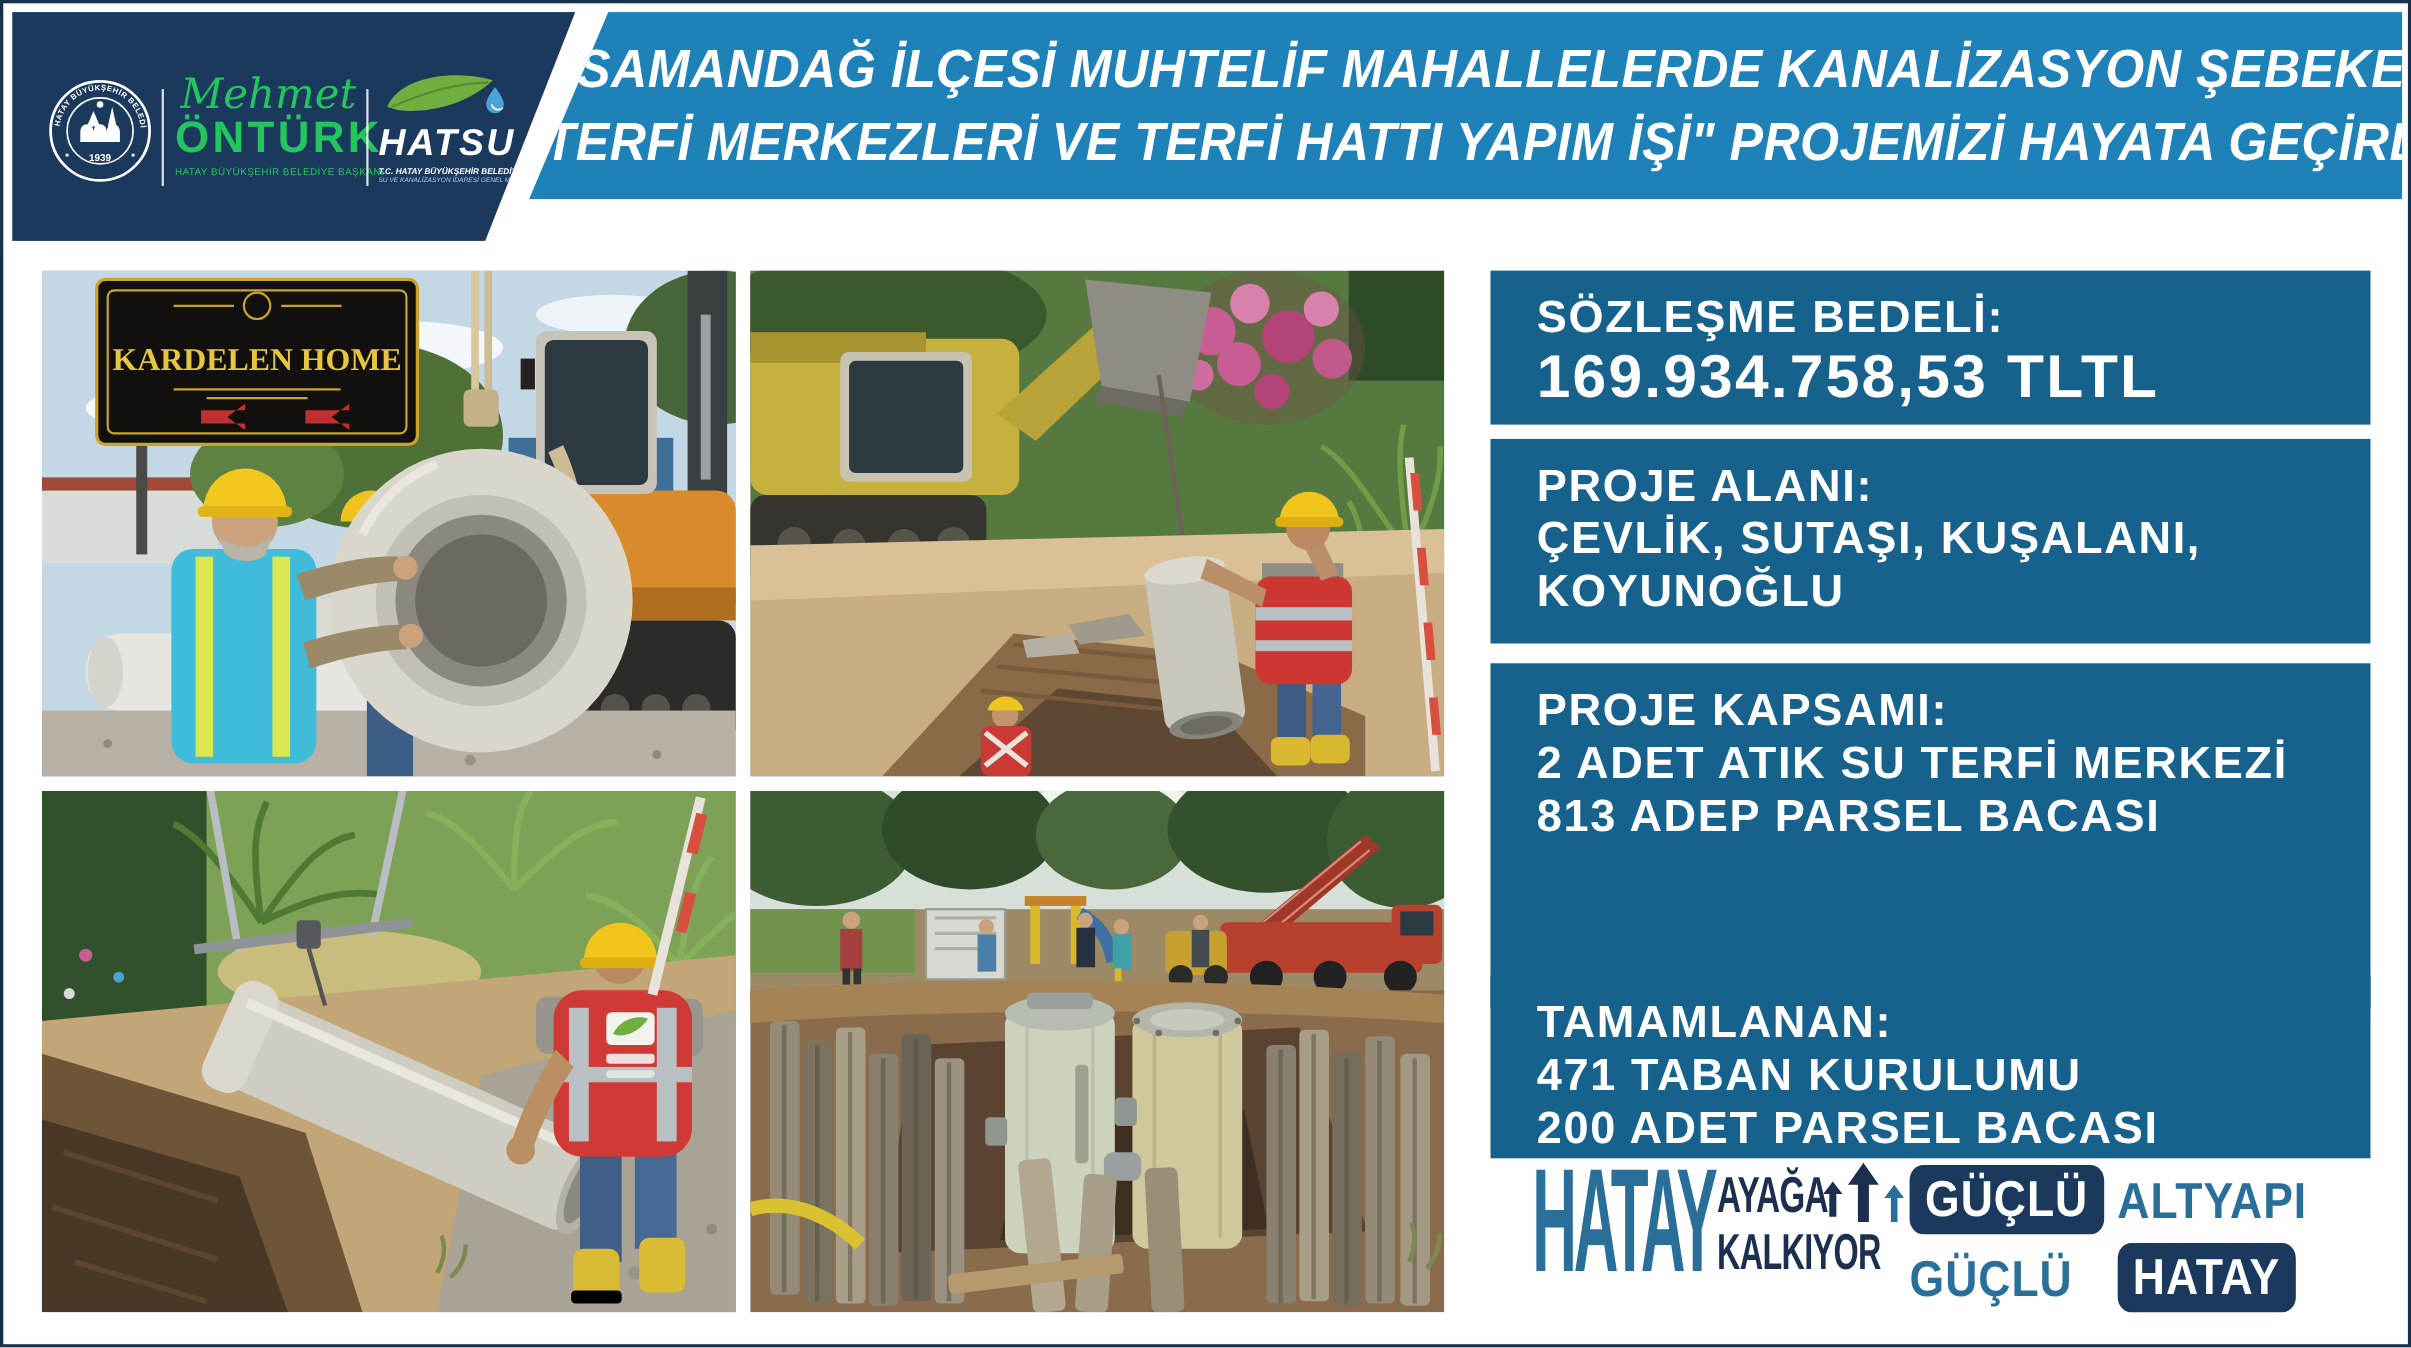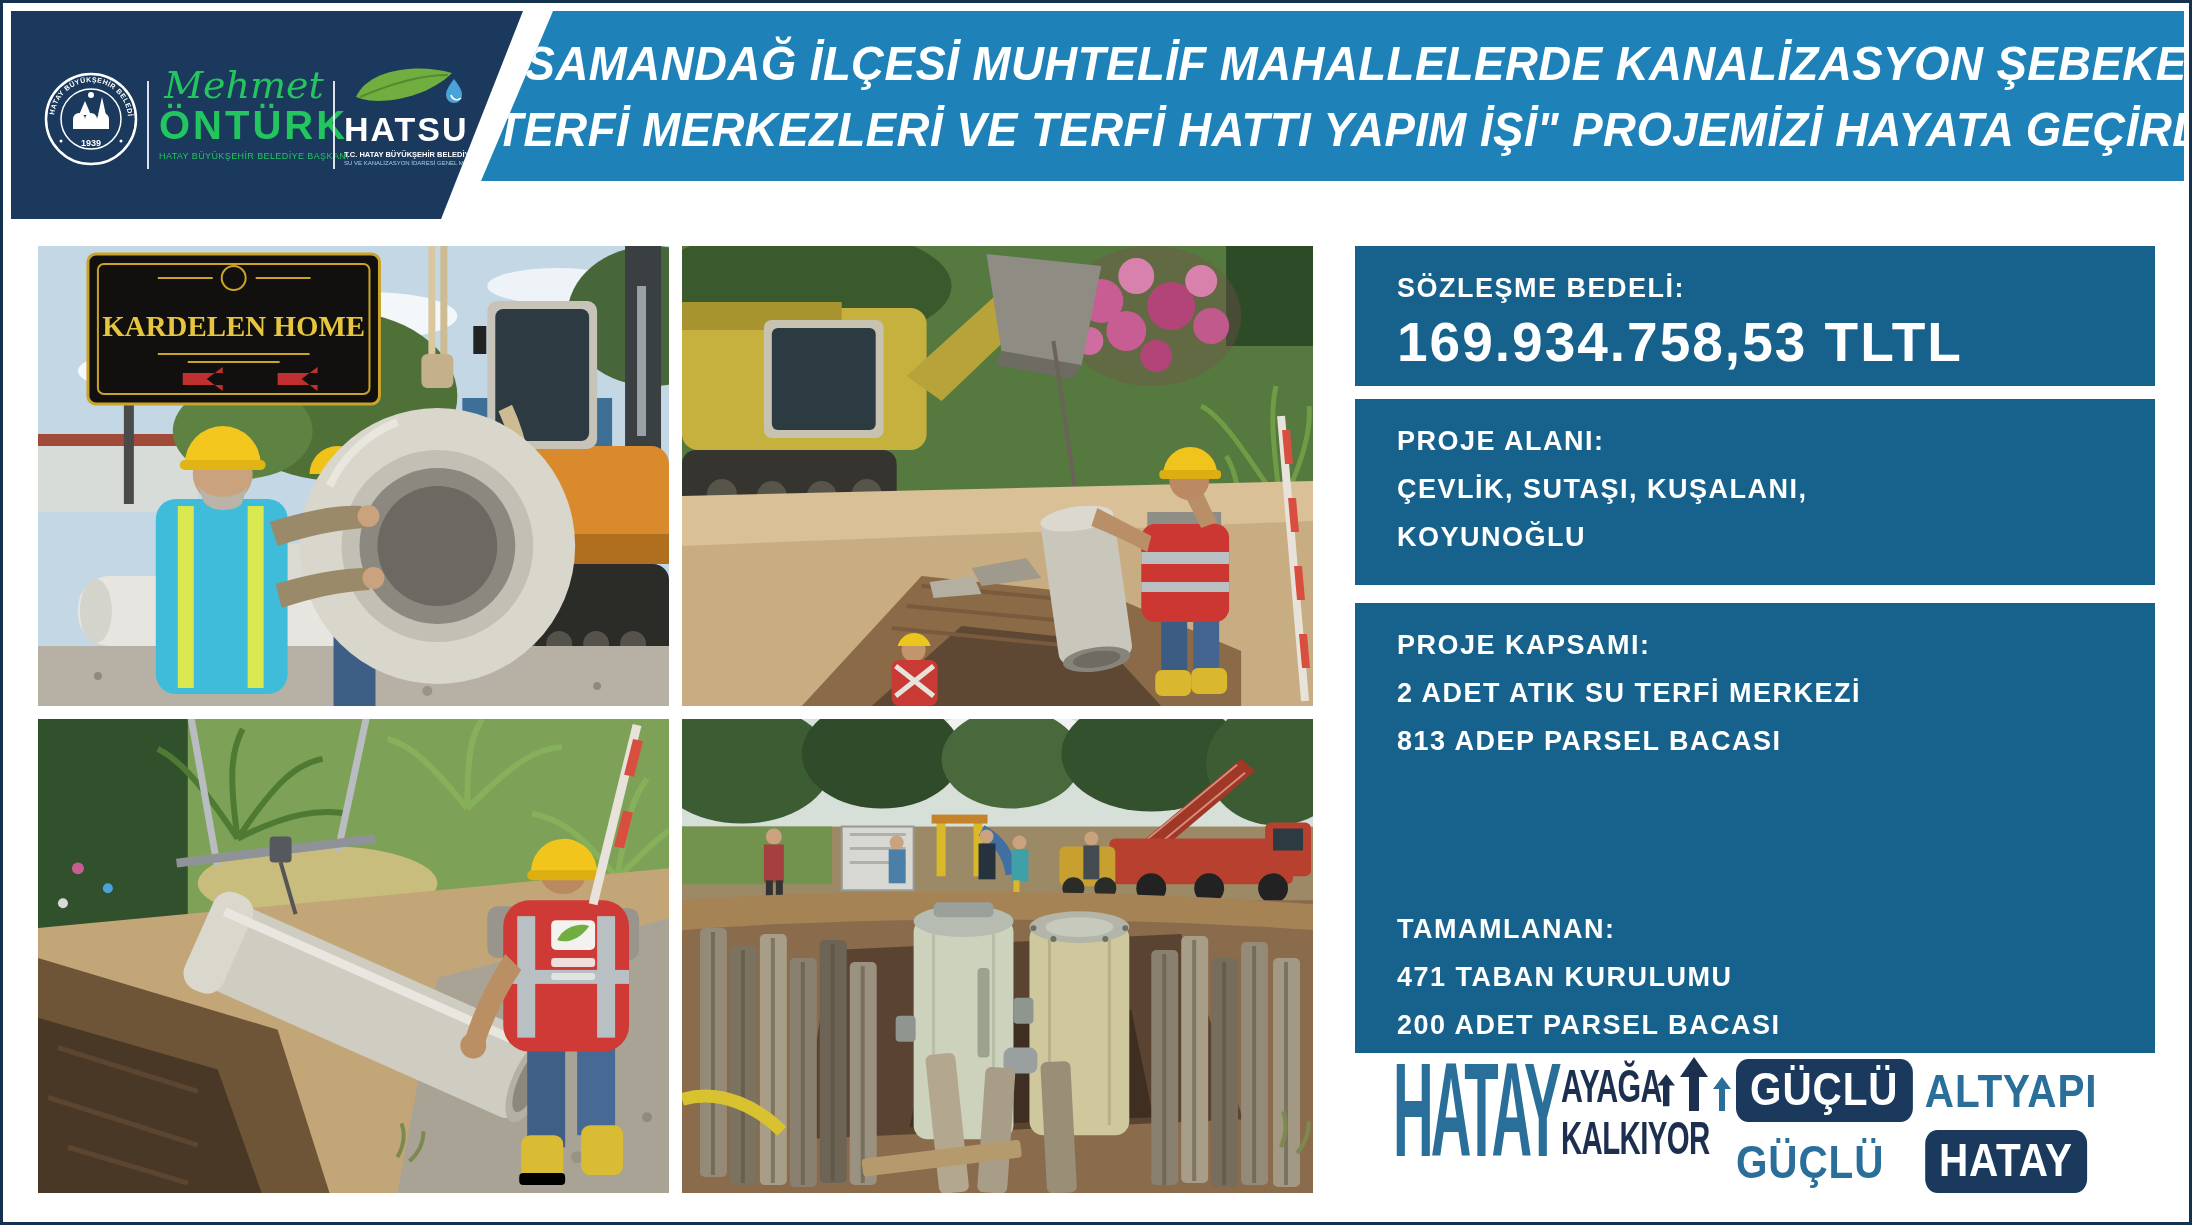--- a/index.html
+++ b/index.html
@@ -18,37 +18,37 @@
   .title-line{color:#fff;font-weight:bold;font-style:italic;font-size:49px;white-space:nowrap;
     transform:scaleX(0.93);letter-spacing:0.5px;}
 
   
   .seal-svg{position:absolute;left:32px;top:60px;}
   .mayor{position:absolute;left:148px;top:56px;width:170px;text-align:center;color:#22c55e;}
   .mayor-first{display:block;font-family:"DejaVu Serif", serif;font-style:italic;font-size:38px;line-height:36px;}
   .mayor-last{display:block;font-weight:bold;font-size:40px;letter-spacing:3px;line-height:44px;}
   .mayor-cap{display:block;font-size:9px;letter-spacing:0.4px;margin-top:4px;white-space:nowrap;}
   .vdiv{position:absolute;top:70px;width:2px;height:88px;background:rgba(255,255,255,0.85);}
-  .hatsu{position:absolute;left:333px;top:52px;width:124px;text-align:right;color:#fff;}
+  .hatsu{position:absolute;left:333px;top:52px;width:124px;text-align:left;color:#fff;font-style:italic;}
   .hatsu-name{display:block;font-weight:bold;font-size:34px;letter-spacing:2px;line-height:36px;}
   .hatsu-cap1{display:block;font-size:7.5px;font-weight:bold;white-space:nowrap;margin-top:3px;}
   .hatsu-cap2{display:block;font-size:6px;color:#a9cde2;white-space:nowrap;margin-top:1px;}
 
   
   .photo{position:absolute;overflow:hidden;background:#cbd5da;}
   .photo svg{display:block;width:100%;height:100%;}
   #photo1{left:35px;top:243px;width:631px;height:460px;}
   #photo2{left:679px;top:243px;width:631px;height:460px;}
   #photo3{left:35px;top:716px;width:631px;height:474px;}
   #photo4{left:679px;top:716px;width:631px;height:474px;}
 
   
   .ibox{position:absolute;left:1352px;width:800px;background:#17628c;color:#ffffff;
     padding:18px 20px 12px 42px;}
-  .ib-line{display:block;font-weight:bold;font-size:27px;line-height:48px;letter-spacing:1.5px;white-space:nowrap;}
+  .ib-line{display:block;font-weight:bold;font-size:41px;line-height:48px;letter-spacing:1.5px;white-space:nowrap;}
   .ib-big{font-size:55px;line-height:60px;letter-spacing:2px;}
   #ibox1{top:243px;height:140px;}
   #ibox2{top:396px;height:186px;}
   #ibox3{top:600px;height:314px;}
   #ibox4{top:884px;height:166px;}
 
   
   .footer-left{position:absolute;left:1390px;top:1052px;width:345px;height:145px;}
   .hatay-big{position:absolute;left:0;top:0;color:#2a6f9a;font-weight:bold;font-size:134px;
     line-height:110px;letter-spacing:-7px;transform:scaleX(0.42);transform-origin:left top;white-space:nowrap;}

